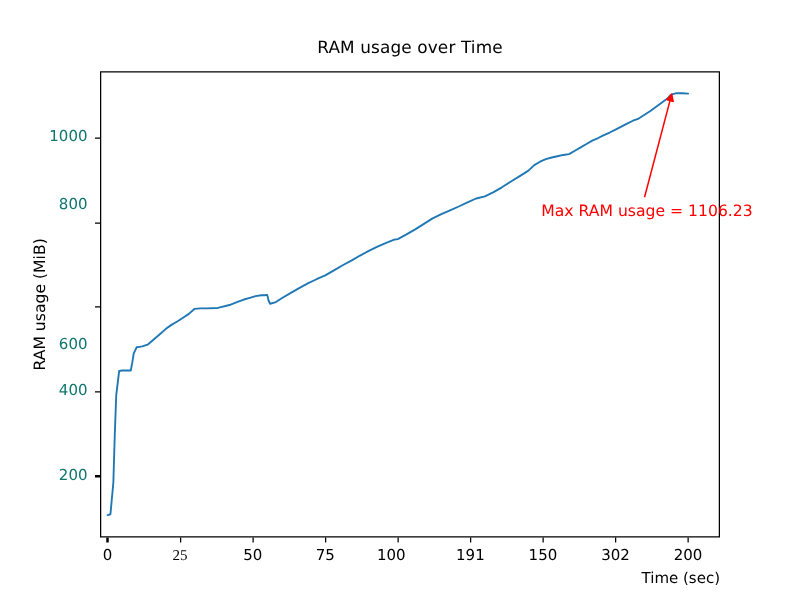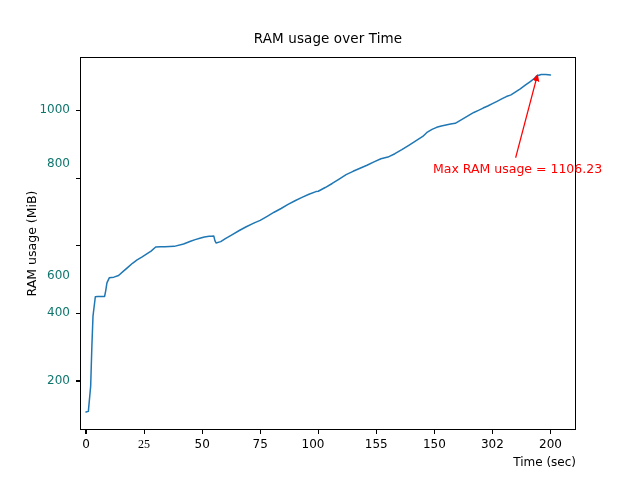--- a/index.html
+++ b/index.html
@@ -146,21 +146,21 @@
       <div class="tick-label-x" style="left: 61.0375px;">0</div>
       <div class="tick-mark-x" style="left: 143.54px;"></div>
       <div class="tick-label-x" style="left: 119.09px; font-family: Liberation Serif, serif;">25</div>
       <div class="tick-mark-x" style="left: 201.592px;"></div>
       <div class="tick-label-x" style="left: 177.142px;">50</div>
       <div class="tick-mark-x" style="left: 259.645px;"></div>
       <div class="tick-label-x" style="left: 235.195px;">75</div>
       <div class="tick-mark-x" style="left: 317.697px;"></div>
       <div class="tick-label-x" style="left: 288px;">100</div>
       <div class="tick-mark-x" style="left: 375.75px;"></div>
-      <div class="tick-label-x" style="left: 351.3px;">155</div>
+      <div class="tick-label-x" style="left: 351.3px;">191</div>
       <div class="tick-mark-x" style="left: 433.802px;"></div>
       <div class="tick-label-x" style="left: 409.352px;">150</div>
       <div class="tick-mark-x" style="left: 491.854px;"></div>
       <div class="tick-label-x" style="left: 467.404px;">302</div>
       <div class="tick-mark-x" style="left: 549.907px;"></div>
       <div class="tick-label-x" style="left: 525.457px;">200</div>
       <div class="tick-mark-y" style="top: 380.416px;"></div>
       <div class="tick-label-y" style="top: 372.966px;">200</div>
       <div class="tick-mark-y" style="top: 312.782px;"></div>
       <div class="tick-label-y" style="top: 305.332px;">400</div>

